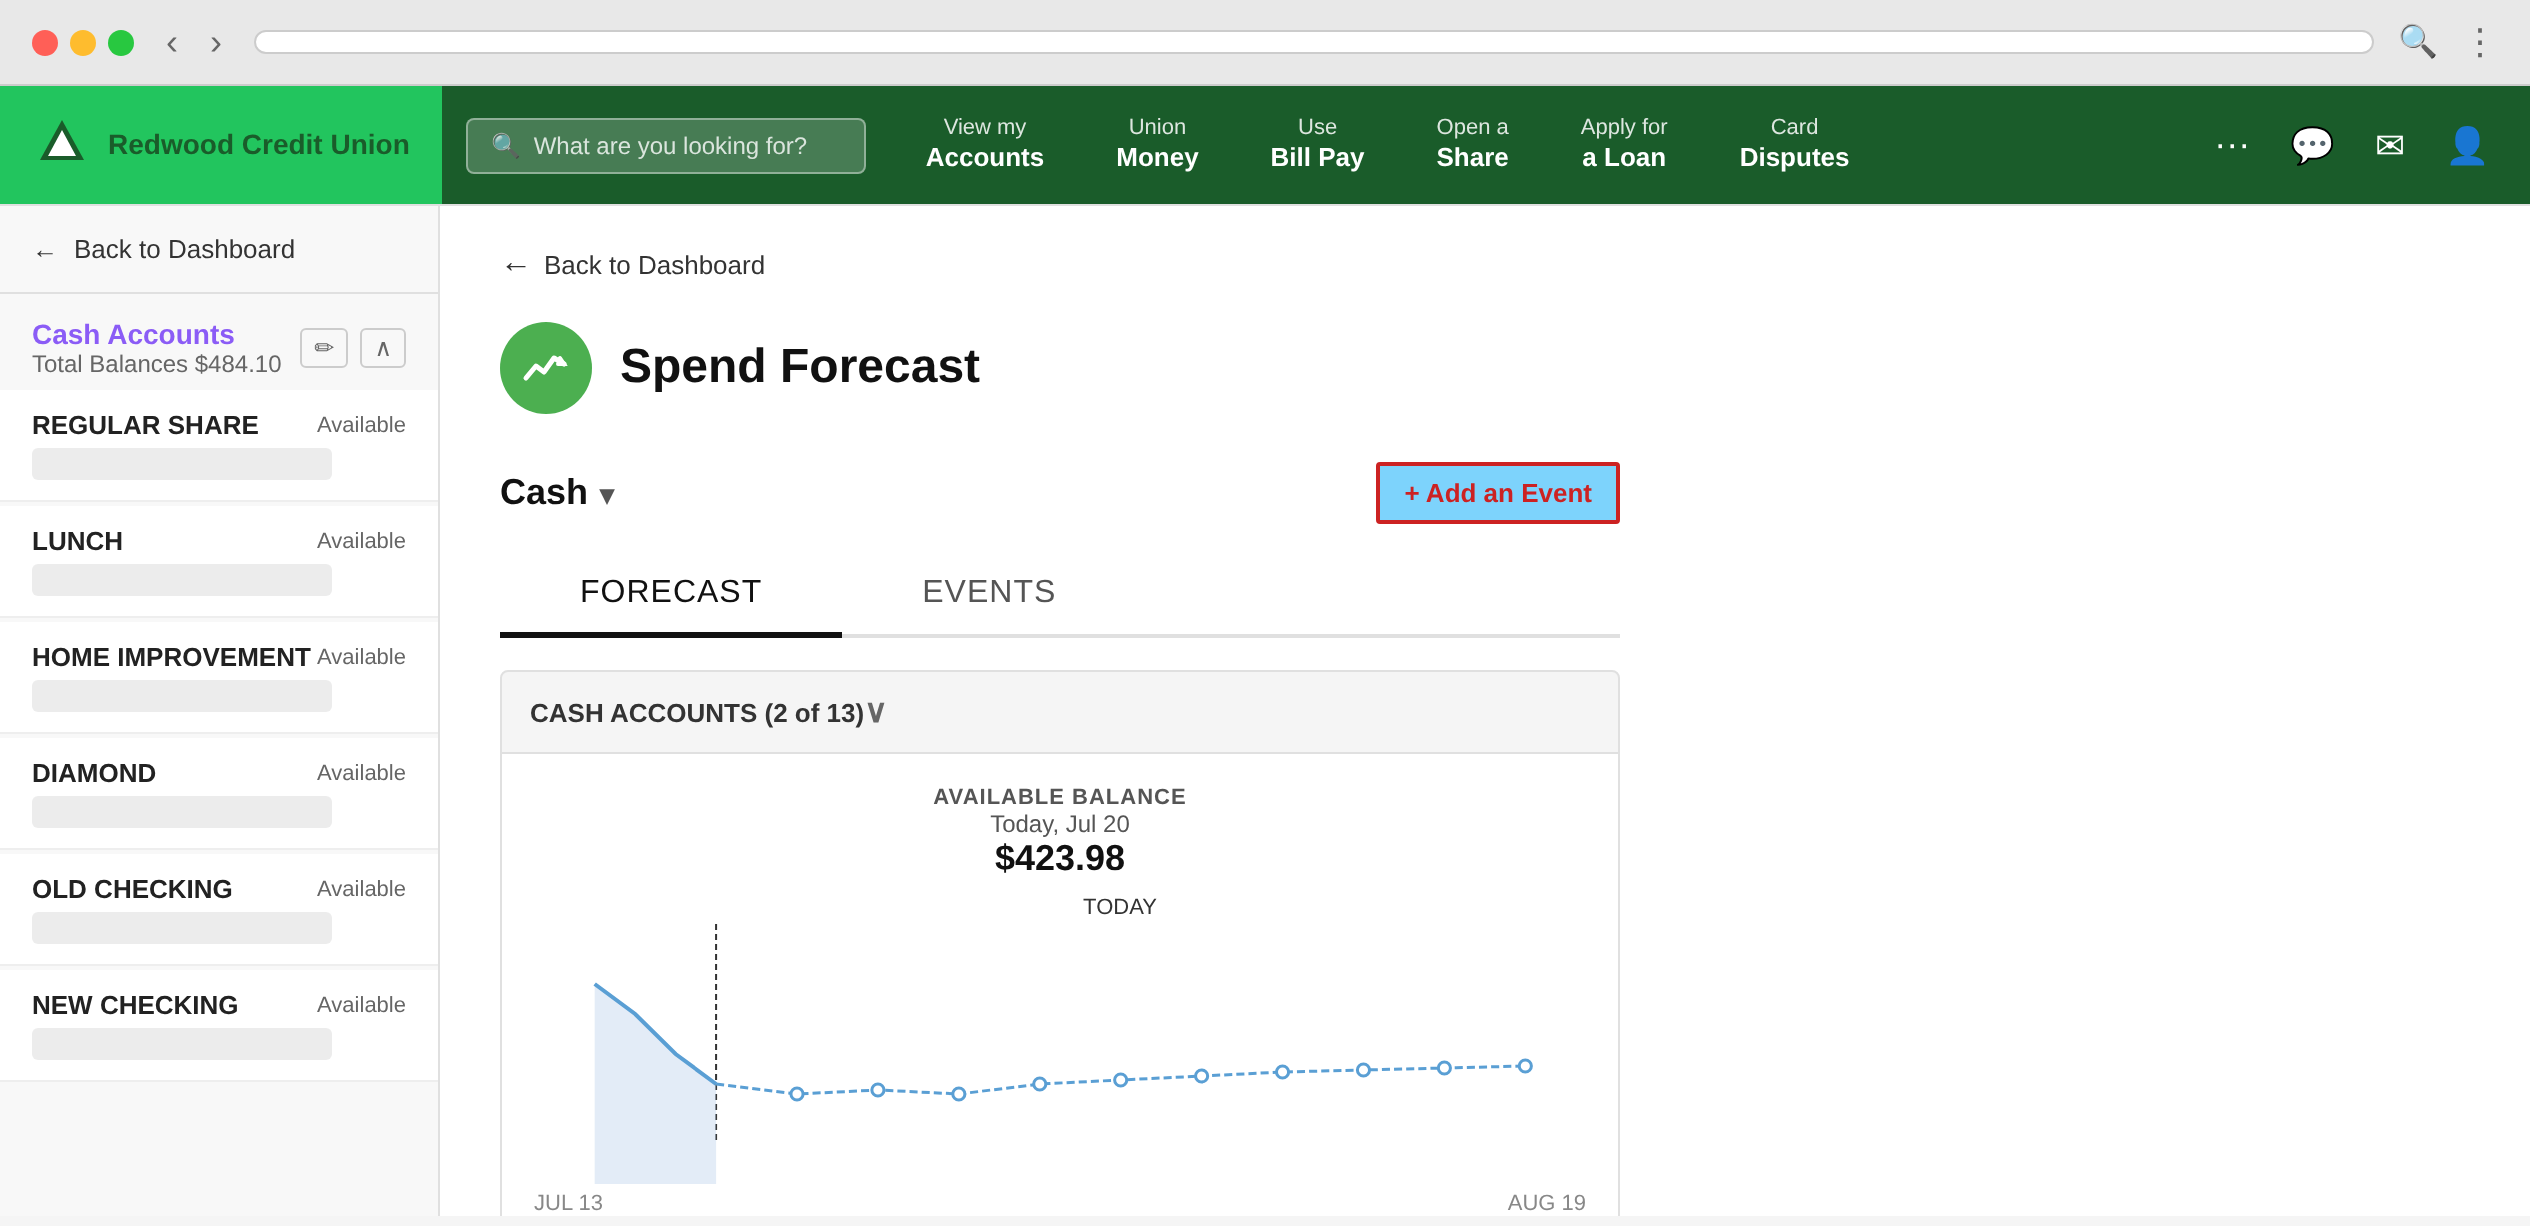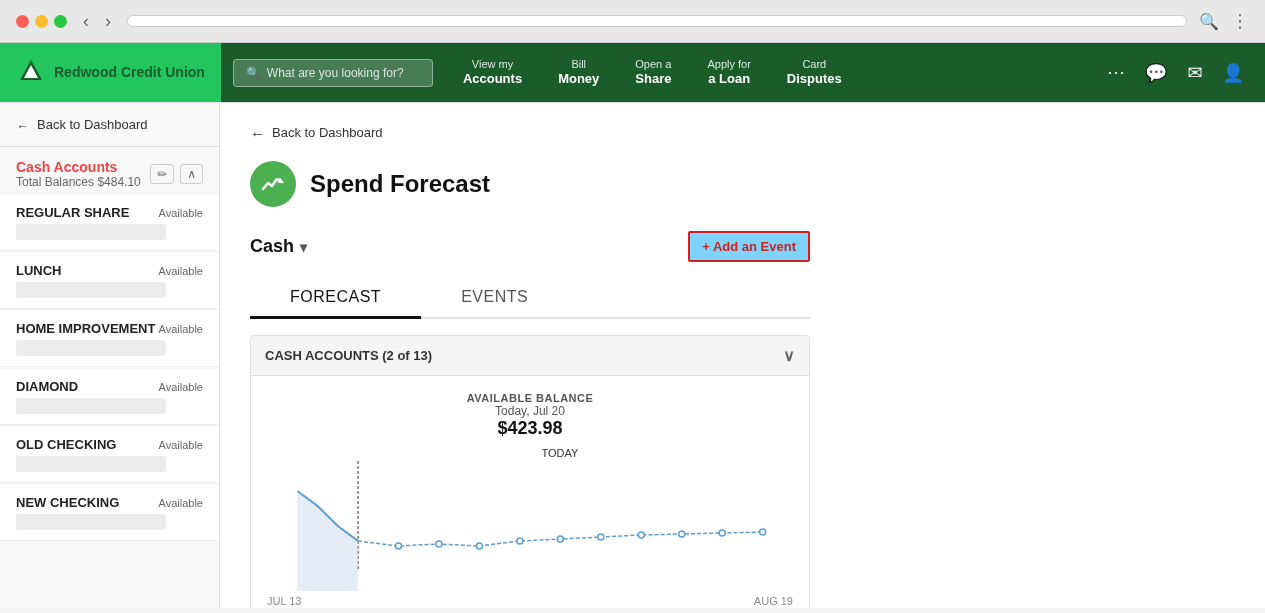--- a/index.html
+++ b/index.html
@@ -99,21 +99,21 @@
       cursor: pointer;
       font-size: 13px;
       color: #333;
     }
     .sidebar-section-header {
       padding: 12px 16px 4px;
       display: flex;
       align-items: center;
       justify-content: space-between;
     }
-    .sidebar-section-title { font-weight: 700; font-size: 14px; color: #ef4444; }
+    .sidebar-section-title { font-weight: 700; font-size: 14px; color: #8b5cf6; }
     .sidebar-section-subtitle { font-size: 12px; color: #666; }
     .sidebar-section-actions { display: flex; gap: 6px; }
     .sidebar-action-btn { background: none; border: 1px solid #ccc; border-radius: 3px; padding: 2px 6px; cursor: pointer; font-size: 12px; color: #666; }
     .sidebar-item {
       padding: 10px 16px;
       border-bottom: 1px solid #eee;
       cursor: pointer;
       background: white;
       margin: 2px 0;
     }
@@ -169,21 +169,21 @@
       cursor: pointer;
       color: #555;
       border-bottom: 3px solid transparent;
       margin-bottom: -2px;
       letter-spacing: 0.5px;
     }
     .tab.active { color: #111; border-bottom: 3px solid #111; }
 
     
     .cash-accounts-bar {
-      display: flex; align-items: center; justify-content: space-between;
+      display: flex; align-items: center; 
       padding: 10px 14px;
       background: #f5f5f5;
       border: 1px solid #e0e0e0;
       border-radius: 4px 4px 0 0;
       font-size: 13px;
       font-weight: 600;
       color: #333;
       cursor: pointer;
     }
     .chevron-down { font-size: 16px; color: #666; }
@@ -236,22 +236,26 @@
     <div class="nav-search">
       <span class="nav-search-icon">🔍</span>
       <span style="font-size:12px; color:rgba(255,255,255,0.8);">What are you looking for?</span>
     </div>
     <div class="nav-items">
       <div class="nav-item">
         <div class="nav-item-small">View my</div>
         <div class="nav-item-bold">Accounts</div>
       </div>
       <div class="nav-item">
-        <div class="nav-item-small">Bill</div>
+        <div class="nav-item-small">Union</div>
         <div class="nav-item-bold">Money</div>
+      </div>
+      <div class="nav-item">
+        <div class="nav-item-small">Use</div>
+        <div class="nav-item-bold">Bill Pay</div>
       </div>
       <div class="nav-item">
         <div class="nav-item-small">Open a</div>
         <div class="nav-item-bold">Share</div>
       </div>
       <div class="nav-item">
         <div class="nav-item-small">Apply for</div>
         <div class="nav-item-bold">a Loan</div>
       </div>
       <div class="nav-item">

